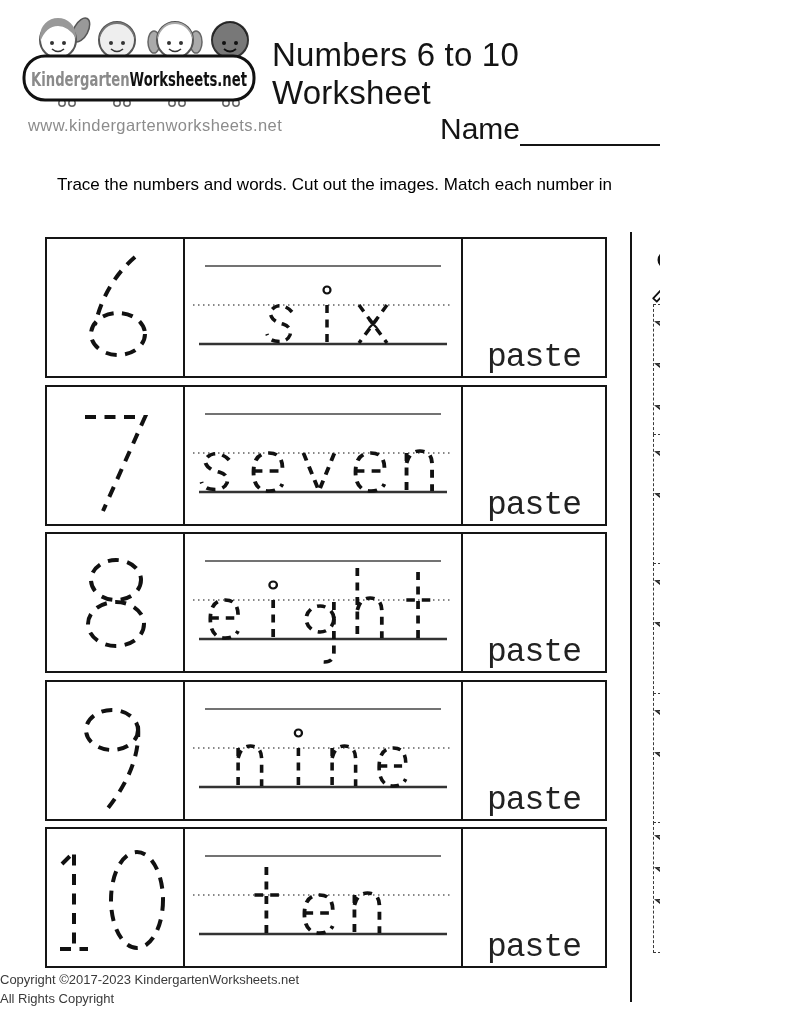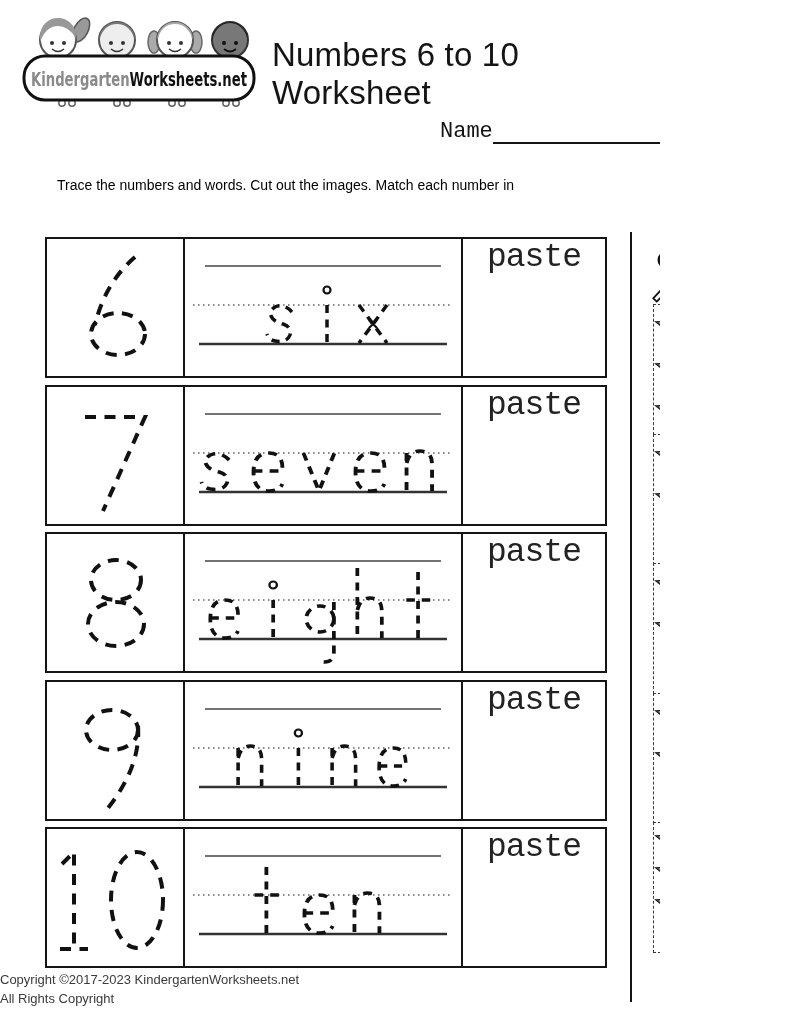--- a/index.html
+++ b/index.html
@@ -3,30 +3,30 @@
 <meta charset="utf-8">
 <style>
   html,body{margin:0;padding:0;background:#fff;}
   .page{position:relative;width:660px;height:1035px;background:#fff;overflow:hidden;
         font-family:"Liberation Sans",sans-serif;color:#111;}
   
   .logo-svg{position:absolute;left:22px;top:12px;}
   .website{position:absolute;left:28px;top:116px;font-size:16.5px;color:#8c8c8c;letter-spacing:.4px;}
   .title{position:absolute;left:272px;top:36px;font-size:33px;font-weight:400;color:#141414;letter-spacing:.2px;}
   .name-row{position:absolute;left:440px;top:112px;white-space:nowrap;}
-  .name-label{font-size:22px;color:#141414;font-family:Liberation Mono, monospace;}
+  .name-label{font-size:30px;color:#141414;}
   .name-line{display:inline-block;width:206px;border-bottom:2.2px solid #141414;height:30px;vertical-align:bottom;}
-  .instructions{position:absolute;left:57px;top:172px;width:700px;font-size:14px;line-height:26px;color:#000;}
+  .instructions{position:absolute;left:57px;top:172px;width:700px;font-size:17px;line-height:26px;color:#000;}
   
   .table{position:absolute;left:45px;top:237px;}
   .w-row{display:flex;margin-bottom:6.5px;height:141px;}
   .cell{border:2px solid #151515;background:#fff;box-sizing:border-box;height:141px;}
   .cell-number{width:140px;}
   .cell-word{width:280px;margin-left:-2px;}
-  .cell-paste{width:146px;margin-left:-2px;display:flex;align-items:flex-start;justify-content:center;}
+  .cell-paste{width:146px;margin-left:-2px;display:flex;align-items:flex-end;justify-content:center;}
   .paste-label{font-family:"Liberation Mono",monospace;font-size:33px;color:#222;letter-spacing:-1px;}
   
   .trace{fill:none;stroke:#111;stroke-width:4;stroke-dasharray:11 8.5;stroke-linecap:butt;}
   .trace-w{fill:none;stroke:#111;stroke-width:3.5;stroke-dasharray:8 6.5;stroke-linecap:butt;}
   .guide-top{stroke:#444;stroke-width:1.6;}
   .guide-mid{stroke:#111;stroke-width:1.2;stroke-dasharray:1.5 3.5;}
   .guide-base{stroke:#333;stroke-width:2.6;}
   .marker{fill:none;stroke:#111;stroke-width:2.2;}
   
   .divider{position:absolute;left:630px;top:232px;width:2px;height:770px;background:#141414;}
@@ -88,20 +88,21 @@
       <path d="M190,28 A18,18 0 0 1 226,28 Q221,11 208,11 Q195,11 190,28 Z" fill="#222"></path>
       <circle cx="202" cy="31" r="2" fill="#111"></circle>
         <circle cx="214" cy="31" r="2" fill="#111"></circle>
       <path d="M202,37 Q208,42 214,37" fill="none" stroke="#111" stroke-width="1.8"></path>
     </g>
 
     <rect x="2" y="44" width="230" height="44" rx="21" fill="#fff" stroke="#111" stroke-width="3"></rect>
     <text x="9" y="74" font-family="DejaVu Sans, sans-serif" font-size="19" font-weight="bold" textLength="216" lengthAdjust="spacingAndGlyphs"><tspan fill="#8a8a8a">Kindergarten</tspan><tspan fill="#111">Worksheets.net</tspan></text>
   </svg>
 
+  <div class="website">www.kindergartenworksheets.net</div>
 
   <div class="title">Numbers 6 to 10 Worksheet</div>
 
   <div class="name-row">
     <span class="name-label">Name</span><span class="name-line"></span>
   </div>
 
   <div class="instructions">
     <div>Trace the numbers and words. Cut out the images. Match each number in</div>
   </div>

